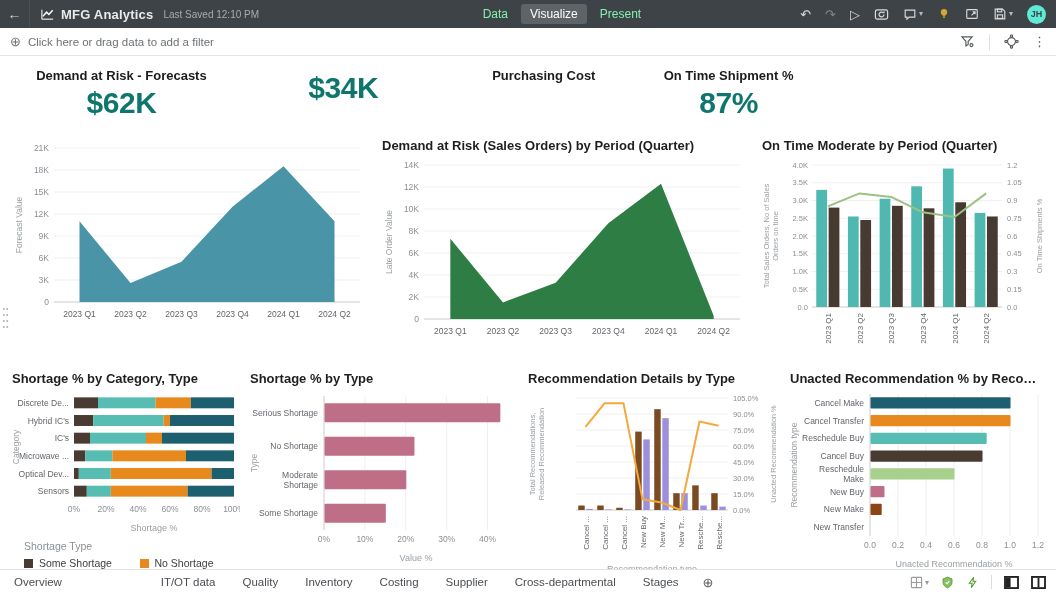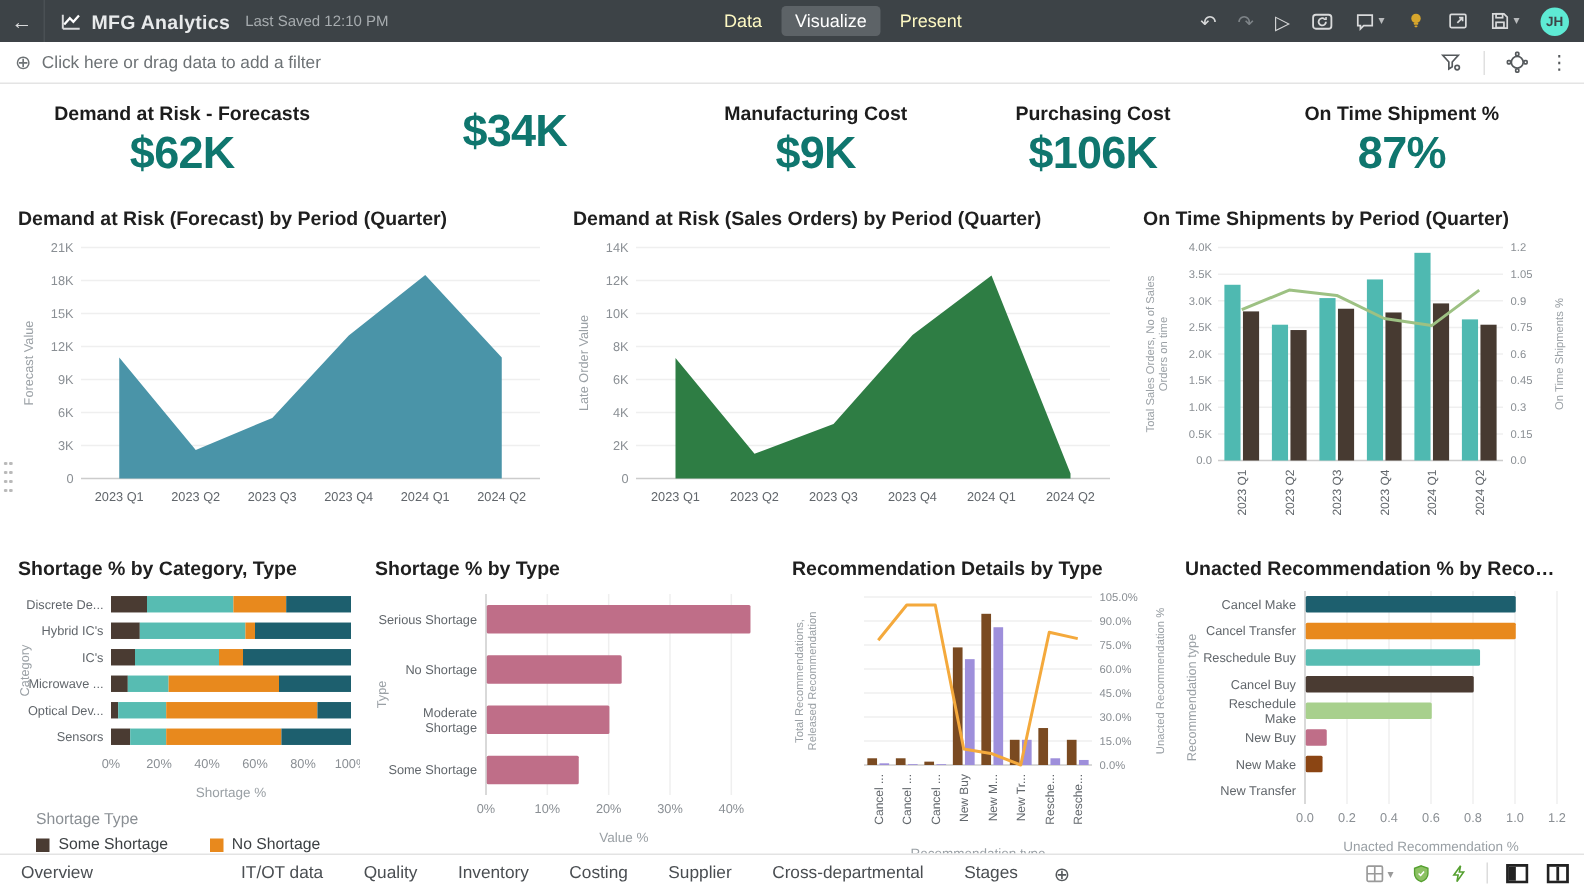--- a/index.html
+++ b/index.html
@@ -8,21 +8,21 @@
   *{box-sizing:border-box;}
 
   
   .topbar{height:28px;background:#3d4347;display:flex;align-items:center;color:#e8eaeb;font-size:12px;}
   .tb-back{width:30px;height:28px;display:flex;align-items:center;justify-content:center;
            border-right:1px solid #4a5054;color:#d9dadb;font-size:14px;cursor:pointer;}
   .tb-logo{margin:0 6px 0 10px;display:flex;align-items:center;}
   .tb-title{font-weight:bold;font-size:13px;letter-spacing:.2px;}
   .tb-saved{color:#a7acaf;font-size:10px;margin-left:10px;}
   .tb-nav{display:flex;align-items:center;gap:4px;margin-left:auto;margin-right:150px;}
-  .tb-nav .nav-item{padding:3px 9px;border-radius:3px;color:#fef9c3;cursor:pointer;}
+  .tb-nav .nav-item{padding:3px 9px;border-radius:3px;color:#86efac;cursor:pointer;}
   .tb-nav .nav-item.active{background:#5d6367;color:#fff;}
   .tb-icons{display:flex;align-items:center;gap:14px;margin-right:10px;}
   .tb-icons .gbtn{display:flex;align-items:center;gap:2px;color:#d9dadb;cursor:pointer;font-size:13px;line-height:1;}
   .gi{font-size:13px;color:#d9dadb;}
   .gi.dim{color:#7e8488;}
   .caret{font-size:8px;color:#b8babc;}
   .avatar{width:19px;height:19px;border-radius:50%;background:#5eead4;color:#3d4347;
           font-size:9px;font-weight:bold;display:flex;align-items:center;justify-content:center;}
 
   
@@ -174,38 +174,32 @@
 
 <section class="kpis">
   <div class="kpi">
     <div class="kpi-label">Demand at Risk - Forecasts</div>
     <div class="kpi-value">$62K</div>
   </div>
   <div class="kpi">
     <div class="kpi-value">$34K</div>
   </div>
   <div class="kpi">
-    <div class="kpi-label">Manufacturing Cost</div>
-    <div class="kpi-value">$9K</div>
-  </div>
-  <div class="kpi">
     <div class="kpi-label">Purchasing Cost</div>
-    <div class="kpi-value">$106K</div>
   </div>
   <div class="kpi">
     <div class="kpi-label">On Time Shipment %</div>
     <div class="kpi-value">87%</div>
   </div>
 </section>
 
 <div class="drag-handle"></div>
 
 <section class="row1">
   <div class="chart">
-    <div class="chart-title">Demand at Risk (Forecast) by Period (Quarter)</div>
     <div>
         <svg width="362" height="192" viewBox="0 0 362 192">
           <text x="39" y="167" font-size="8.5" fill="#8a8f94" text-anchor="end">0</text>
           <line x1="44" x2="350" y1="142" y2="142" stroke="#efefef"></line>
           <text x="39" y="145" font-size="8.5" fill="#8a8f94" text-anchor="end">3K</text>
           <line x1="44" x2="350" y1="120" y2="120" stroke="#efefef"></line>
           <text x="39" y="123" font-size="8.5" fill="#8a8f94" text-anchor="end">6K</text>
           <line x1="44" x2="350" y1="98" y2="98" stroke="#efefef"></line>
           <text x="39" y="101" font-size="8.5" fill="#8a8f94" text-anchor="end">9K</text>
           <line x1="44" x2="350" y1="76" y2="76" stroke="#efefef"></line>
@@ -253,21 +247,21 @@
           <text x="123" y="179" font-size="8.5" fill="#61666b" text-anchor="middle">2023 Q2</text>
           <text x="175.66666666666666" y="179" font-size="8.5" fill="#61666b" text-anchor="middle">2023 Q3</text>
           <text x="228.33333333333334" y="179" font-size="8.5" fill="#61666b" text-anchor="middle">2023 Q4</text>
           <text x="281" y="179" font-size="8.5" fill="#61666b" text-anchor="middle">2024 Q1</text>
           <text x="333.6666666666667" y="179" font-size="8.5" fill="#61666b" text-anchor="middle">2024 Q2</text>
           <text x="0" y="0" font-size="8.5" fill="#9aa0a5" text-anchor="middle" transform="translate(12 87) rotate(-90)">Late Order Value</text>
         </svg>
       </div>
   </div>
   <div class="chart">
-    <div class="chart-title">On Time Shipments by Period (Quarter)</div>
+    <div class="chart-title">On Time Moderate by Period (Quarter)</div>
     <div>
         <svg width="286" height="210" viewBox="0 0 286 210">
           <line x1="52" x2="242" y1="134.25" y2="134.25" stroke="#efefef"></line>
           <line x1="52" x2="242" y1="116.5" y2="116.5" stroke="#efefef"></line>
           <line x1="52" x2="242" y1="98.75" y2="98.75" stroke="#efefef"></line>
           <line x1="52" x2="242" y1="81" y2="81" stroke="#efefef"></line>
           <line x1="52" x2="242" y1="63.25" y2="63.25" stroke="#efefef"></line>
           <line x1="52" x2="242" y1="45.5" y2="45.5" stroke="#efefef"></line>
           <line x1="52" x2="242" y1="27.75" y2="27.75" stroke="#efefef"></line>
           <line x1="52" x2="242" y1="10" y2="10" stroke="#efefef"></line>

